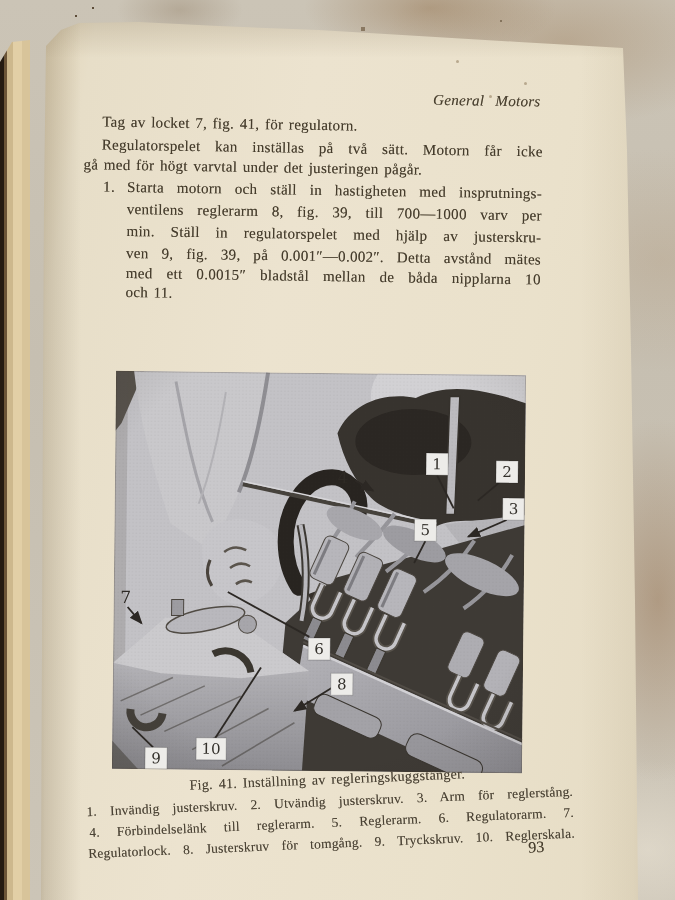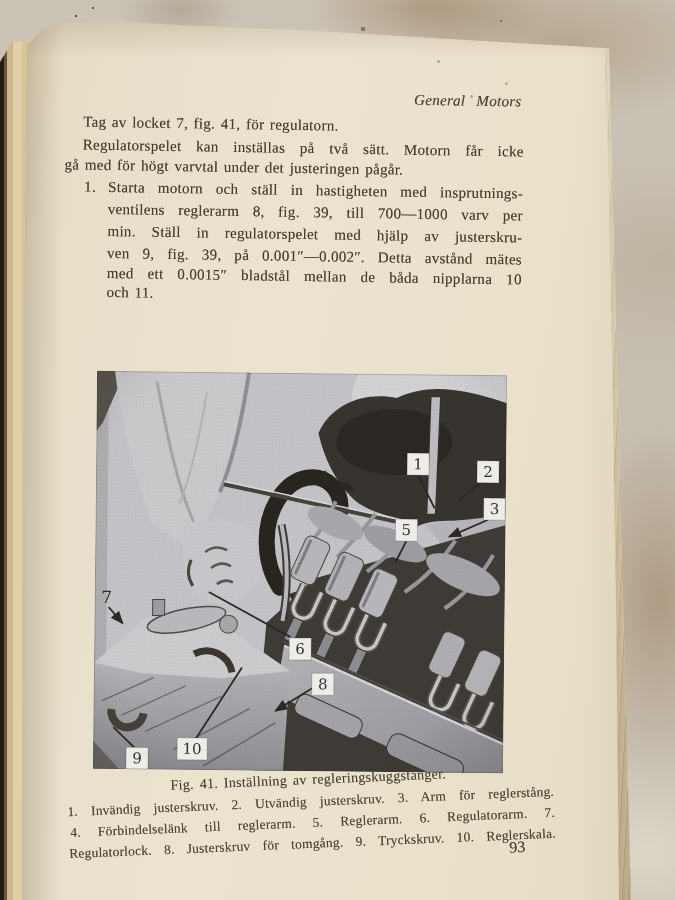--- a/index.html
+++ b/index.html
@@ -35,21 +35,21 @@
   
   .page{position:absolute;inset:0;
     clip-path:polygon(27px 46px,42px 30px,60px 23px,120px 22px,200px 26px,300px 30px,
       400px 36px,500px 42px,570px 46px,604px 48px,608px 150px,612px 350px,616px 600px,
       619px 900px,22px 900px,23px 650px,24px 400px,25px 200px);
     background:
       linear-gradient(180deg, rgba(96,78,50,.26), rgba(96,78,50,0) 58px),
       linear-gradient(90deg, rgba(74,56,28,.50) 0px, rgba(74,56,28,.18) 26px, rgba(74,56,28,0) 62px),
       linear-gradient(270deg, rgba(120,100,65,.22) 0px, rgba(120,100,65,.08) 42px, rgba(120,100,65,0) 95px),
       linear-gradient(100deg,#dccdad 0%,#e7dec8 10%,#ece3cf 38%,#eae1cb 70%,#e5dbc3 100%);
-    filter:drop-shadow(-1px -2px 3px rgba(70,55,35,.45));}
+    filter:drop-shadow(-1px -2px 3px rgba(70,55,35,.45));margin-left:19px;}
   .fox{position:absolute;width:3px;height:3px;border-radius:50%;background:rgba(124,100,66,.45);}
 
   
   .text-rot{position:absolute;inset:0;transform:rotate(.9deg);transform-origin:300px 200px;}
   .bodyline{position:absolute;font-size:15px;line-height:22px;height:22px;overflow:hidden;
             color:#453c2c;letter-spacing:.3px;word-spacing:1.5px;
             text-shadow:0 0 .5px rgba(69,60,44,.55);white-space:nowrap;}
   .j{white-space:normal;text-align:justify;}
   .j::after{content:"";display:inline-block;width:100%;height:0;}
   .runhead{position:absolute;top:90px;left:320px;width:200px;text-align:right;

